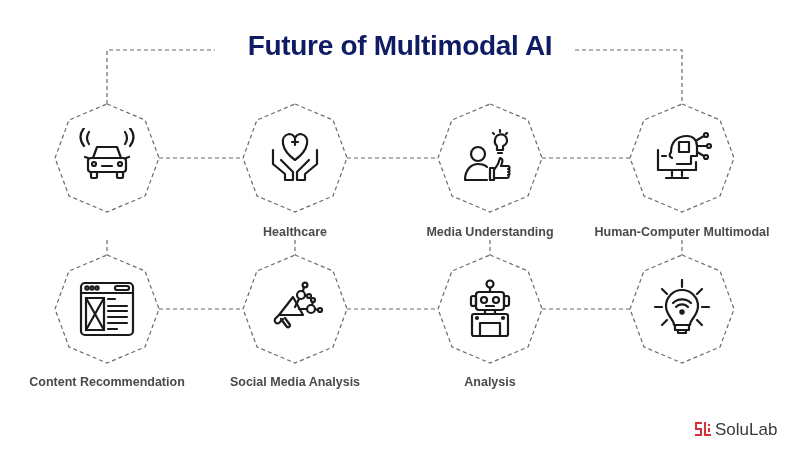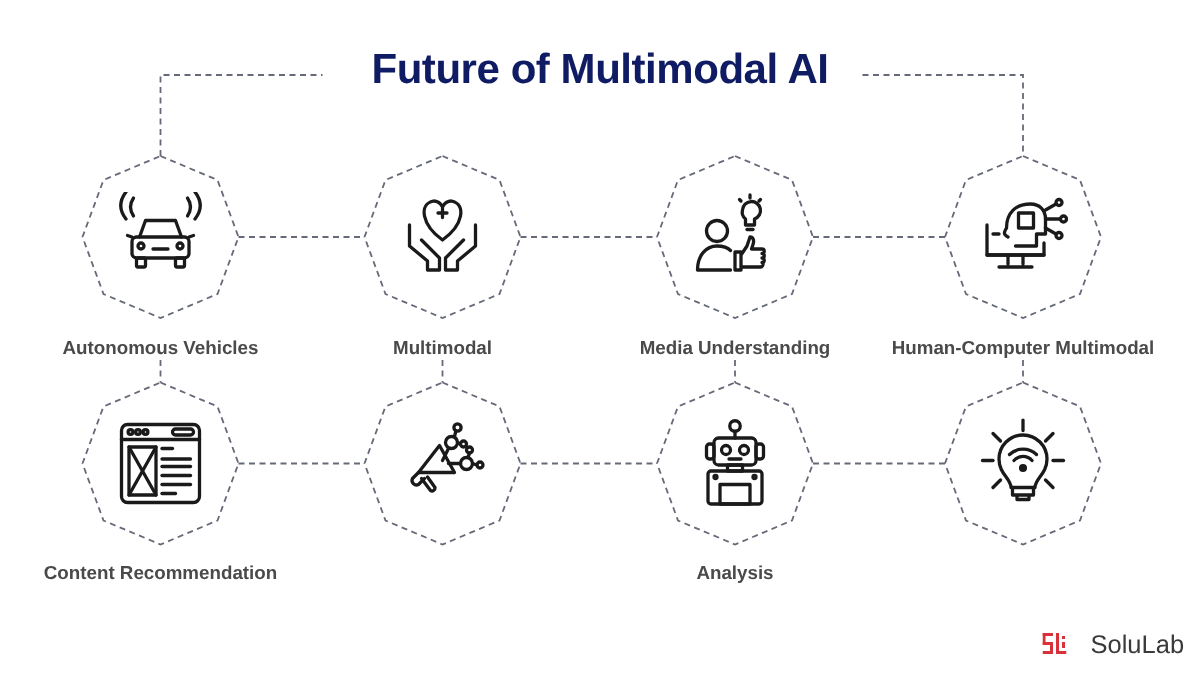--- a/index.html
+++ b/index.html
@@ -11,21 +11,21 @@
       font-family: "Liberation Sans", sans-serif;
     }
     .title span { background: #fff; padding: 0 8px; }
     .label {
       position: absolute; width: 200px; text-align: center;
       font-size: 12.5px; font-weight: bold; color: #4a4a4a;
       font-family: "Liberation Sans", sans-serif; transform: translateX(-50%);
     }
     .node-icon { position: absolute; width: 60px; height: 60px; transform: translate(-50%, -50%); }
     .logo {
-      position: absolute; left: 695px; top: 420px; display: flex; align-items: center; gap: 16px;
+      position: absolute; left: 695px; top: 420px; display: flex; align-items: center; gap: 4px;
     }
     .logo-text { font-size: 17px; color: #3a3a3a; font-family: "Liberation Sans", sans-serif; }
   </style>
 </head>
 <body>
 
 <div class="canvas">
   <svg width="800" height="450" style="position:absolute;left:0;top:0">
     <defs>
       <g id="oct">
@@ -181,25 +181,25 @@
       <line x1="10" y1="46" x2="15" y2="41"></line>
         <line x1="50" y1="46" x2="45" y2="41"></line>
       <path d="M22 46 c0 -6 -8 -9 -8 -19 a16 16 0 0 1 32 0 c0 10 -8 13 -8 19 z"></path>
       <path d="M23 46 v5 h14 v-5 M26 51 v3 h8 v-3"></path>
       <path d="M21 24 a13 13 0 0 1 18 0"></path>
         <path d="M24 28 a8 8 0 0 1 12 0"></path>
       <circle cx="30" cy="33" r="1.6" fill="#1a1a1a"></circle>
     </g>
   </svg>
 
-  <div class="label" style="left:107px;top:225px">Autonomous Vehicles</div>
-  <div class="label" style="left:295px;top:225px">Multimodal</div>
+  <div class="label" style="left:295px;top:225px">Healthcare</div>
   <div class="label" style="left:490px;top:225px">Media Understanding</div>
   <div class="label" style="left:682px;top:225px">Human-Computer Multimodal</div>
   <div class="label" style="left:107px;top:375px">Content Recommendation</div>
+  <div class="label" style="left:295px;top:375px">Social Media Analysis</div>
   <div class="label" style="left:490px;top:375px">Analysis</div>
 
   <div class="logo">
     <svg width="16" height="16" viewBox="0 0 16 16">
       <g fill="#d9313a">
         <rect x="0" y="0" width="7" height="2"></rect>
           <rect x="0" y="0" width="2" height="8"></rect>
           <rect x="0" y="6" width="7" height="2"></rect>
           <rect x="5" y="6" width="2" height="8"></rect>
           <rect x="0" y="12" width="7" height="2"></rect>

